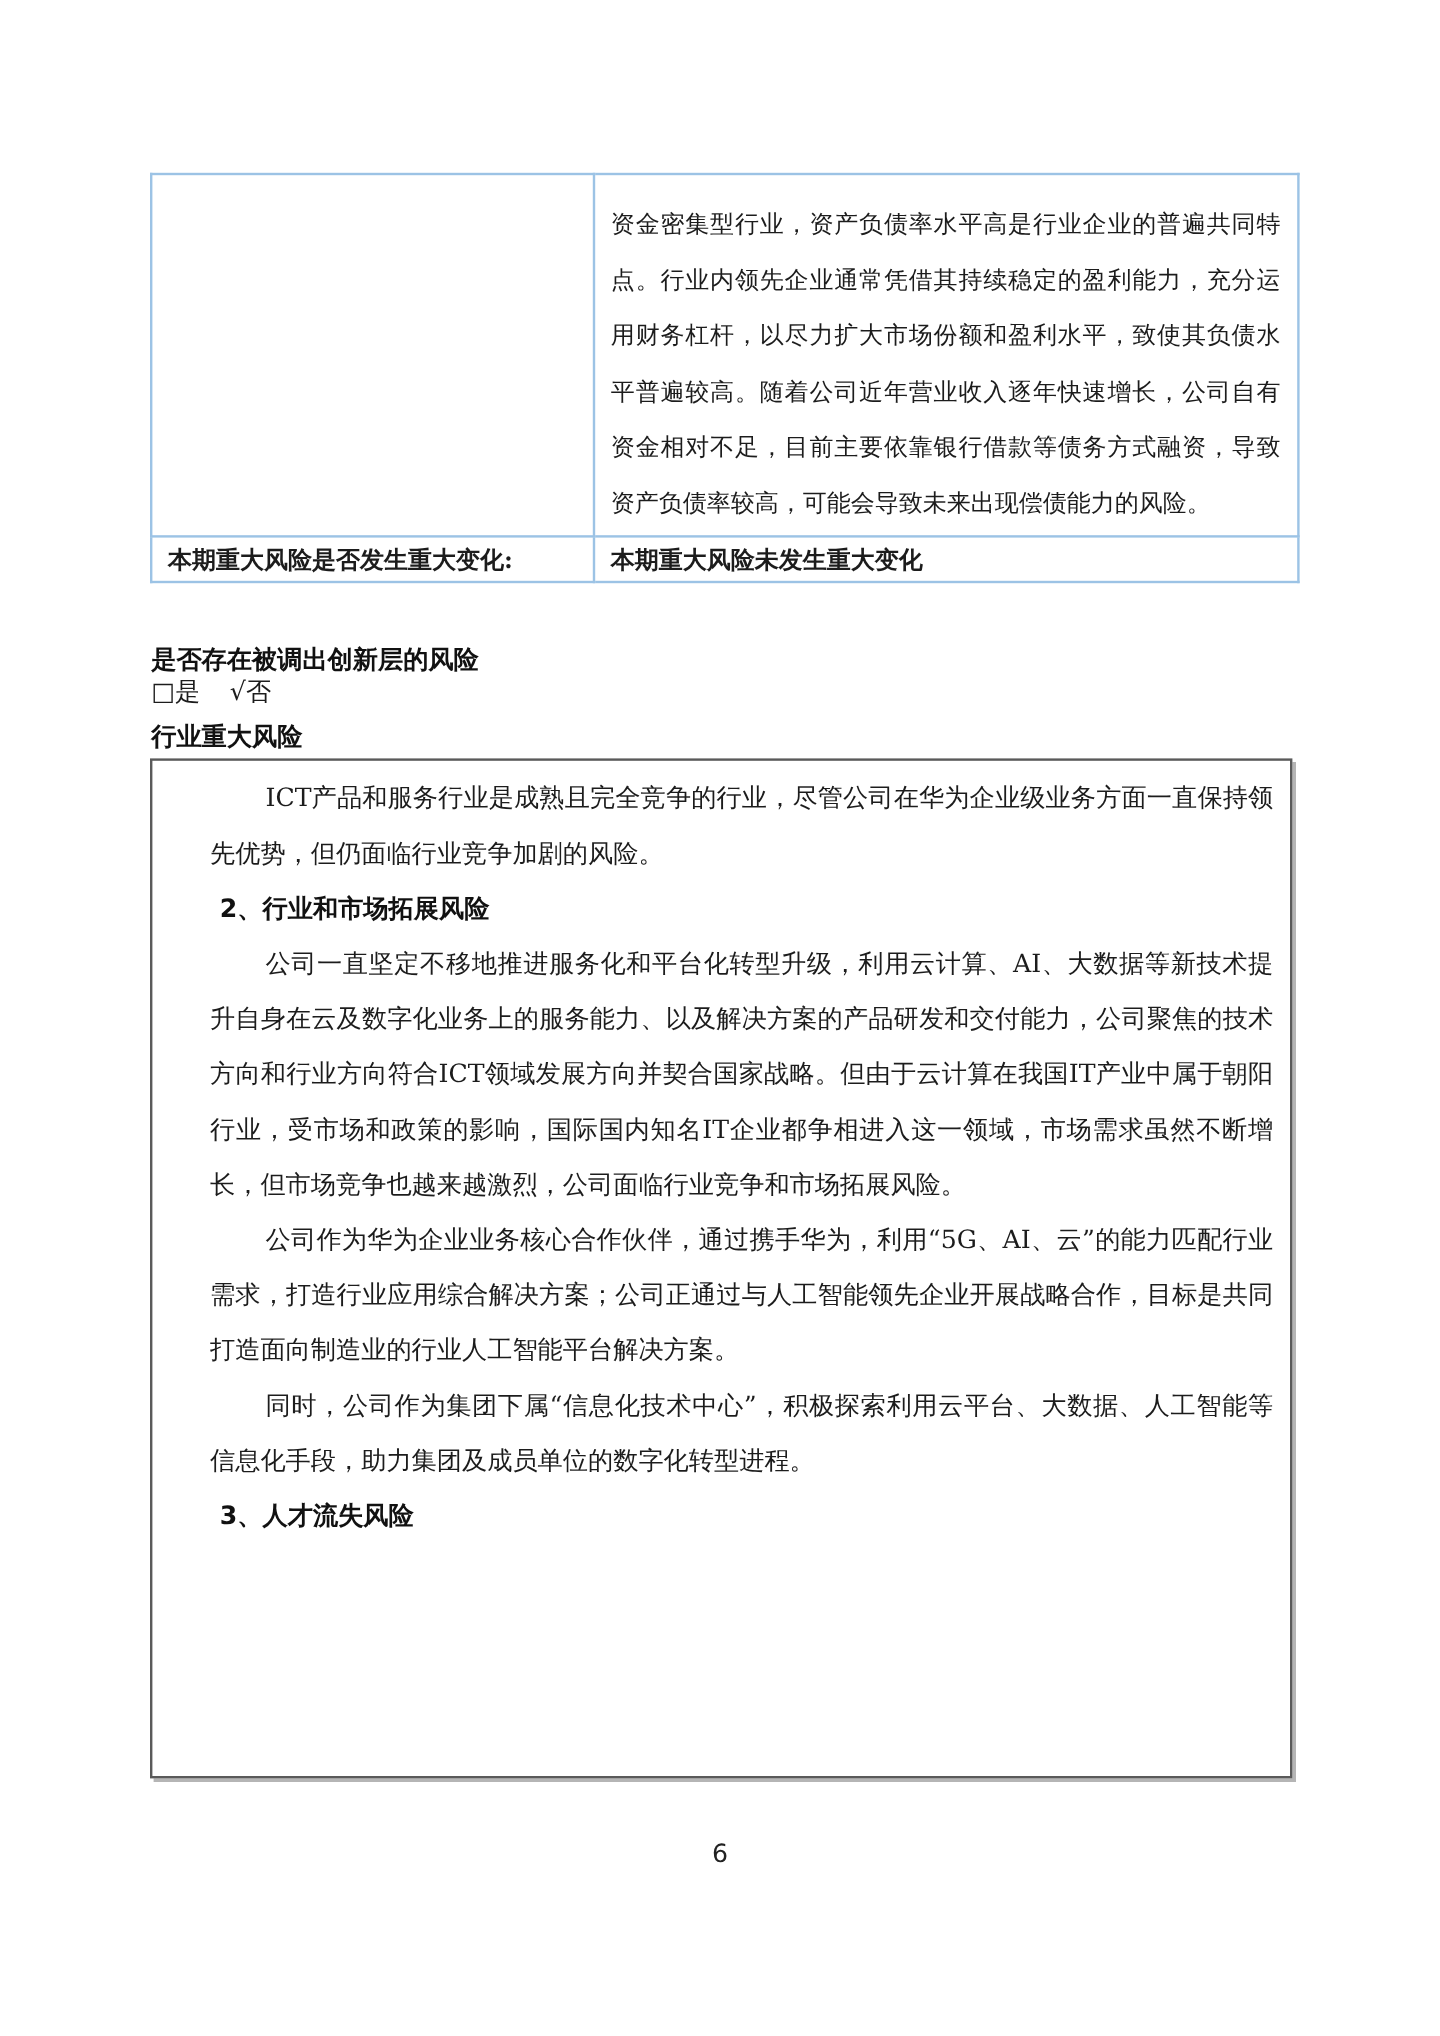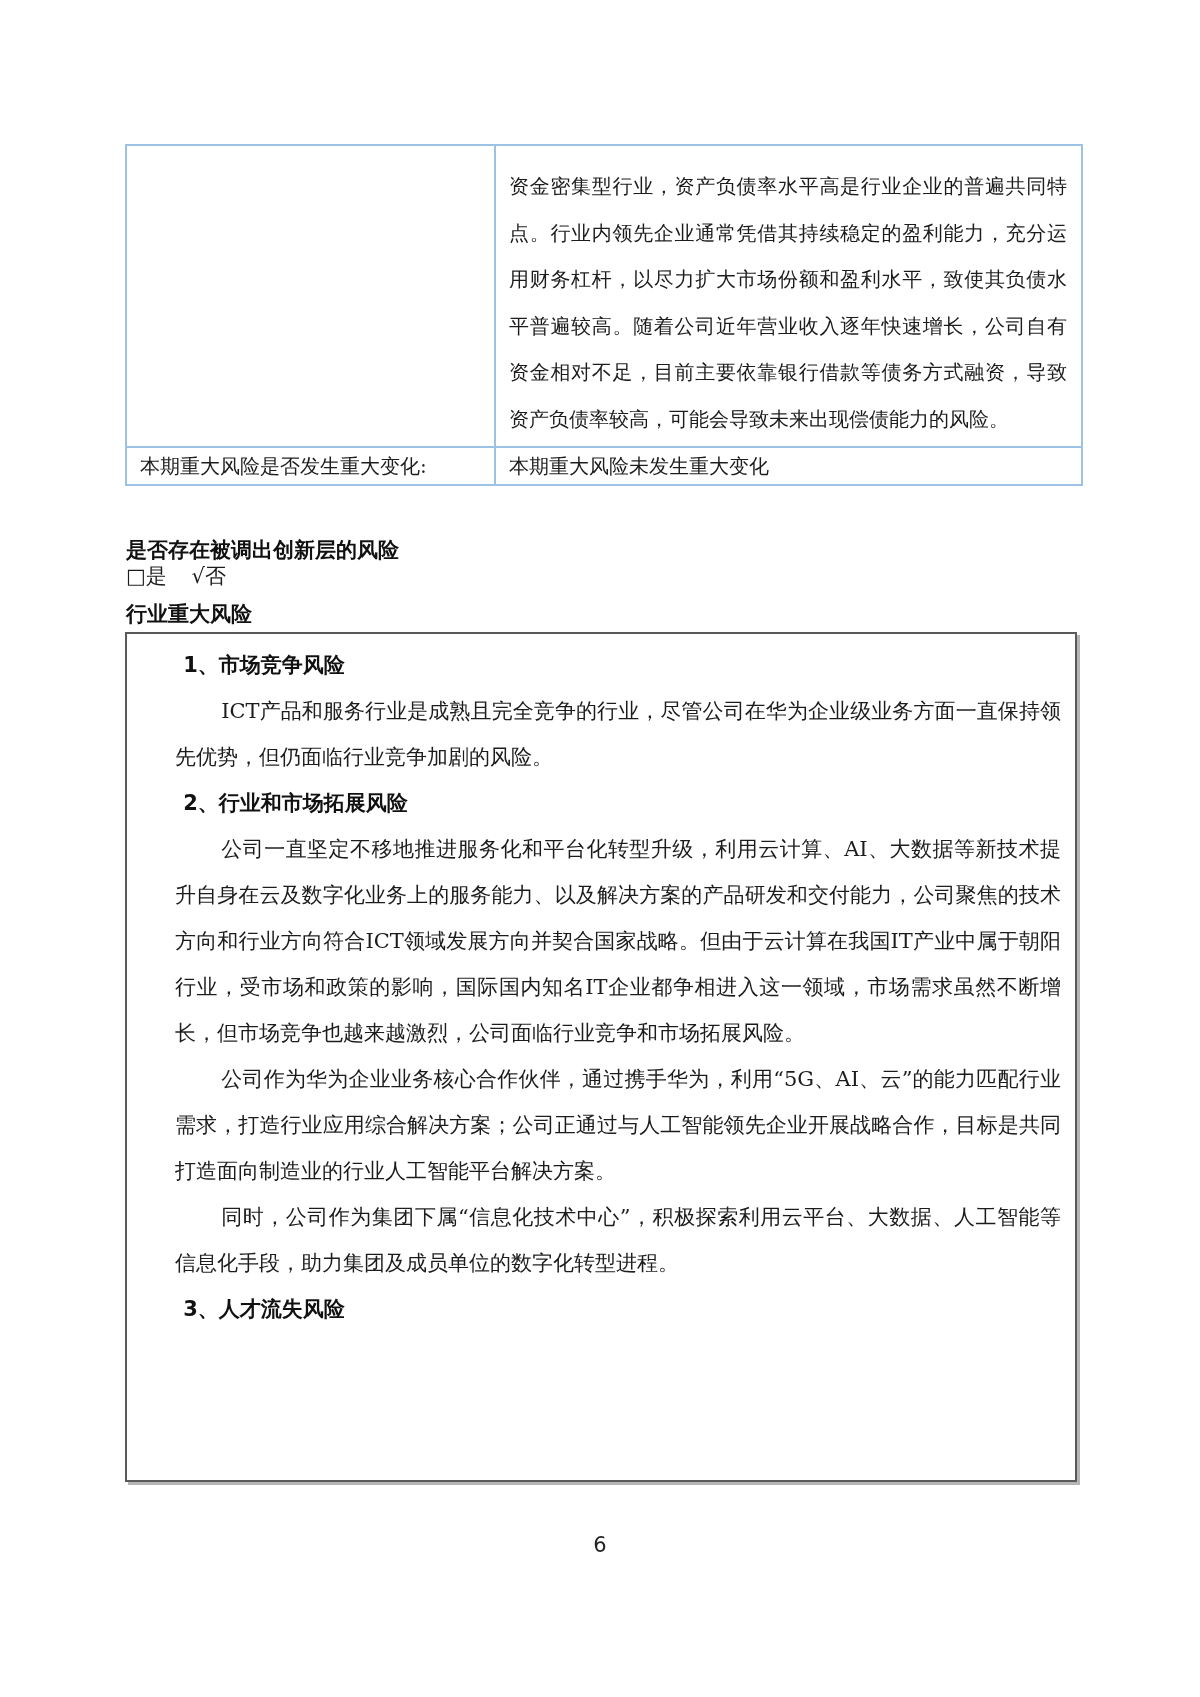--- a/index.html
+++ b/index.html
@@ -38,20 +38,21 @@
   .cell-tall {
     height: 282px;
   }
   .cell-para {
     padding: 17px 14px 4px 13px;
     line-height: 46.5px;
     text-align: justify;
   }
   .cell-short {
     height: 34px;
+    font-weight: bold;
   }
   .cell-short-inner {
     padding: 4px 14px 4px 13px;
     line-height: 28px;
     white-space: nowrap;
   }
 
   
   .h-bold {
     position: absolute;
@@ -146,21 +147,20 @@
   <div class="h-bold h-innovation">是否存在被调出创新层的风险</div>
 
   <div class="options-line">
     <span class="opt">□是</span>
     <span class="opt">√否</span>
   </div>
 
   <div class="h-bold h-industry">行业重大风险</div>
 
   <div class="risk-box">
-    <div class="blk blk-heading">1、市场竞争风险</div>
     <div class="blk blk-para">ICT产品和服务行业是成熟且完全竞争的行业，尽管公司在华为企业级业务方面一直保持领先优势，但仍面临行业竞争加剧的风险。</div>
     <div class="blk blk-heading">2、行业和市场拓展风险</div>
     <div class="blk blk-para">公司一直坚定不移地推进服务化和平台化转型升级，利用云计算、AI、大数据等新技术提升自身在云及数字化业务上的服务能力、以及解决方案的产品研发和交付能力，公司聚焦的技术方向和行业方向符合ICT领域发展方向并契合国家战略。但由于云计算在我国IT产业中属于朝阳行业，受市场和政策的影响，国际国内知名IT企业都争相进入这一领域，市场需求虽然不断增长，但市场竞争也越来越激烈，公司面临行业竞争和市场拓展风险。</div>
     <div class="blk blk-para">公司作为华为企业业务核心合作伙伴，通过携手华为，利用“5G、AI、云”的能力匹配行业需求，打造行业应用综合解决方案；公司正通过与人工智能领先企业开展战略合作，目标是共同打造面向制造业的行业人工智能平台解决方案。</div>
     <div class="blk blk-para">同时，公司作为集团下属“信息化技术中心”，积极探索利用云平台、大数据、人工智能等信息化手段，助力集团及成员单位的数字化转型进程。</div>
     <div class="blk blk-heading">3、人才流失风险</div>
   </div>
 
   <div class="page-number">6</div>
 

